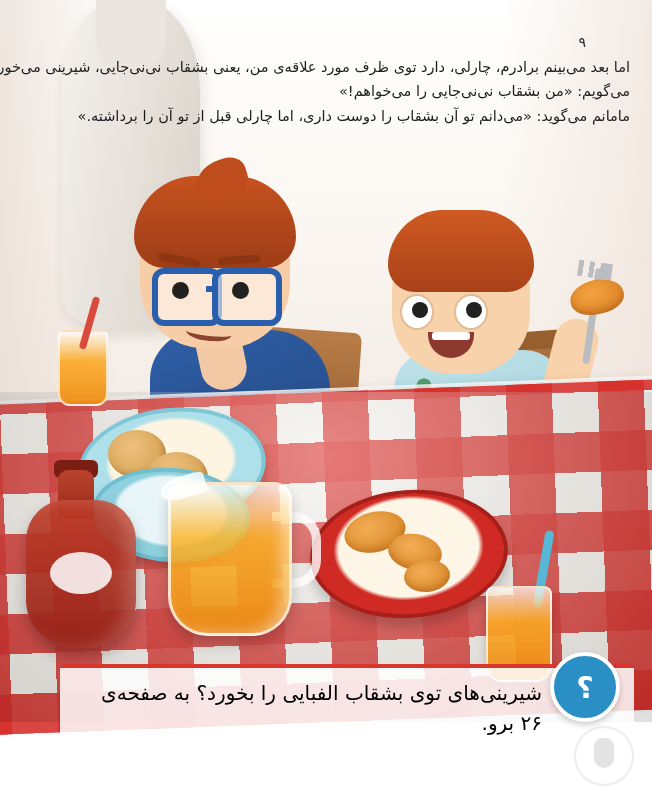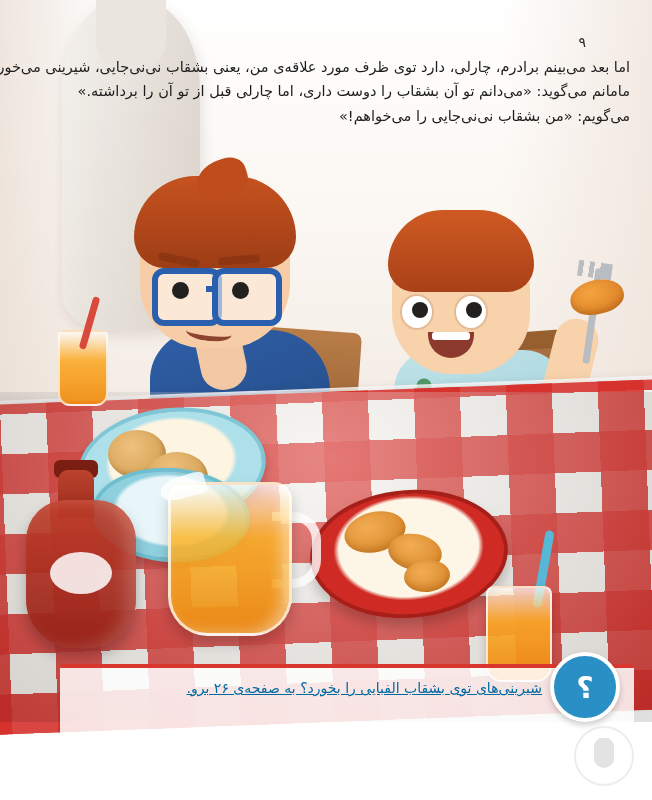--- a/index.html
+++ b/index.html
@@ -542,25 +542,24 @@
     box-shadow: 0 3px 6px rgba(0,0,0,.2);
   }
   .q-title {
     font-size: 15px;
     font-weight: bold;
     color: #d9372e;
     margin: 0 0 5px 0;
     line-height: 1.4;
   }
   .q-line {
-    font-size: 14px;
-    color: #0369a1;
+    font-size: 20px;
+    color: #000000;
     line-height: 1.52;
     margin: 0 0 2px 0;
-    text-decoration: underline;
   }
 </style>
 </head>
 <body>
 
 <div class="page">
 
   <div class="illustration">
     <div class="wall"></div>
     <div class="wall-shadow-left"></div>
@@ -629,22 +628,22 @@
     <div class="bottle"></div>
     <div class="bottle-label"></div>
 
     <div class="straw-b"></div>
     <div class="glass-b"></div>
   </div>
 
   <div class="text-block">
     <div class="page-number">۹</div>
     <p class="line">اما بعد می‌بینم برادرم، چارلی، دارد توی ظرف مورد علاقه‌ی من، یعنی بشقاب نی‌نی‌جایی، شیرینی می‌خورد.</p>
+    <p class="line">می‌گویم: «من بشقاب نی‌نی‌جایی را می‌خواهم!»</p>
     <p class="line">مامانم می‌گوید: «می‌دانم تو آن بشقاب را دوست داری، اما چارلی قبل از تو آن را برداشته.»</p>
-    <p class="line">می‌گویم: «من بشقاب نی‌نی‌جایی را می‌خواهم!»</p>
   </div>
 
   <div class="question-band">
     <div class="q-badge">؟</div>
     <p class="q-line">شیرینی‌های توی بشقاب الفبایی را بخورد؟ به صفحه‌ی ۲۶ برو.</p>
   </div>
 
   <div class="ws-logo"></div>
 </div>
 

